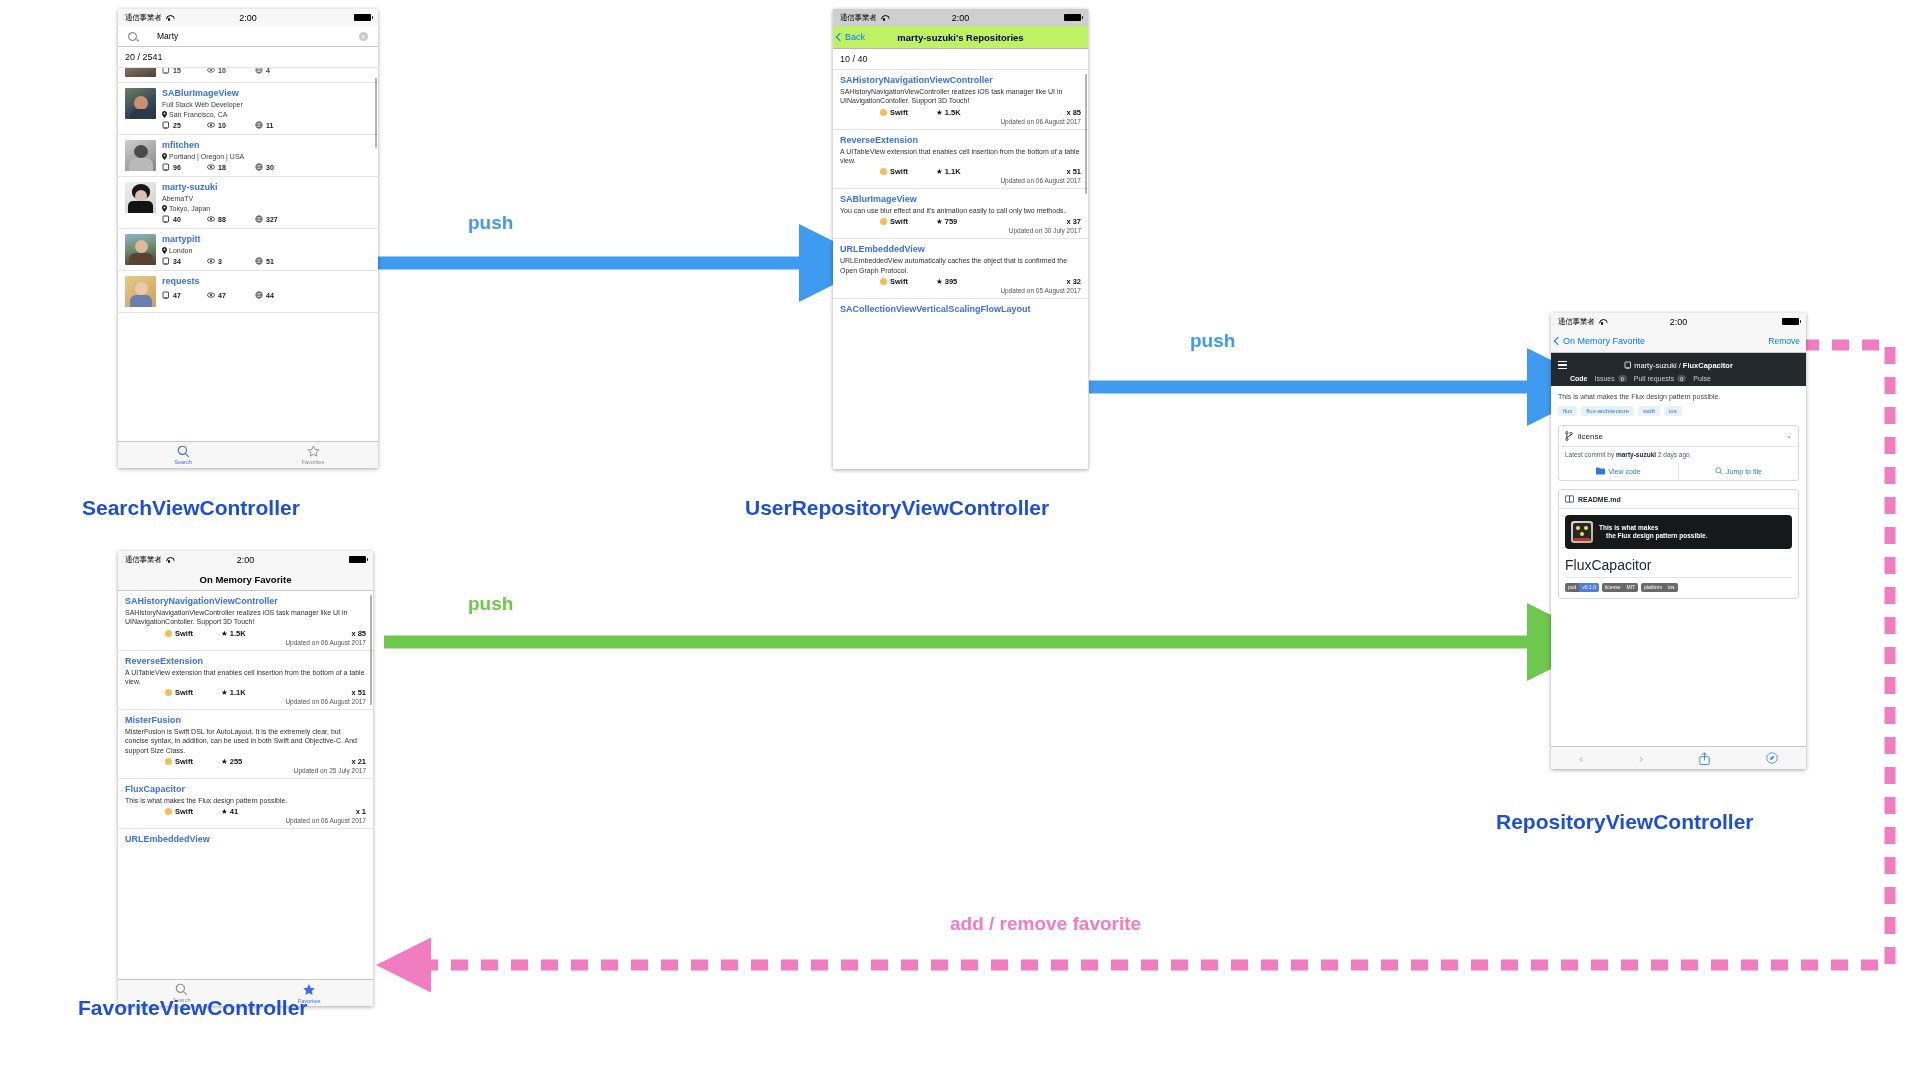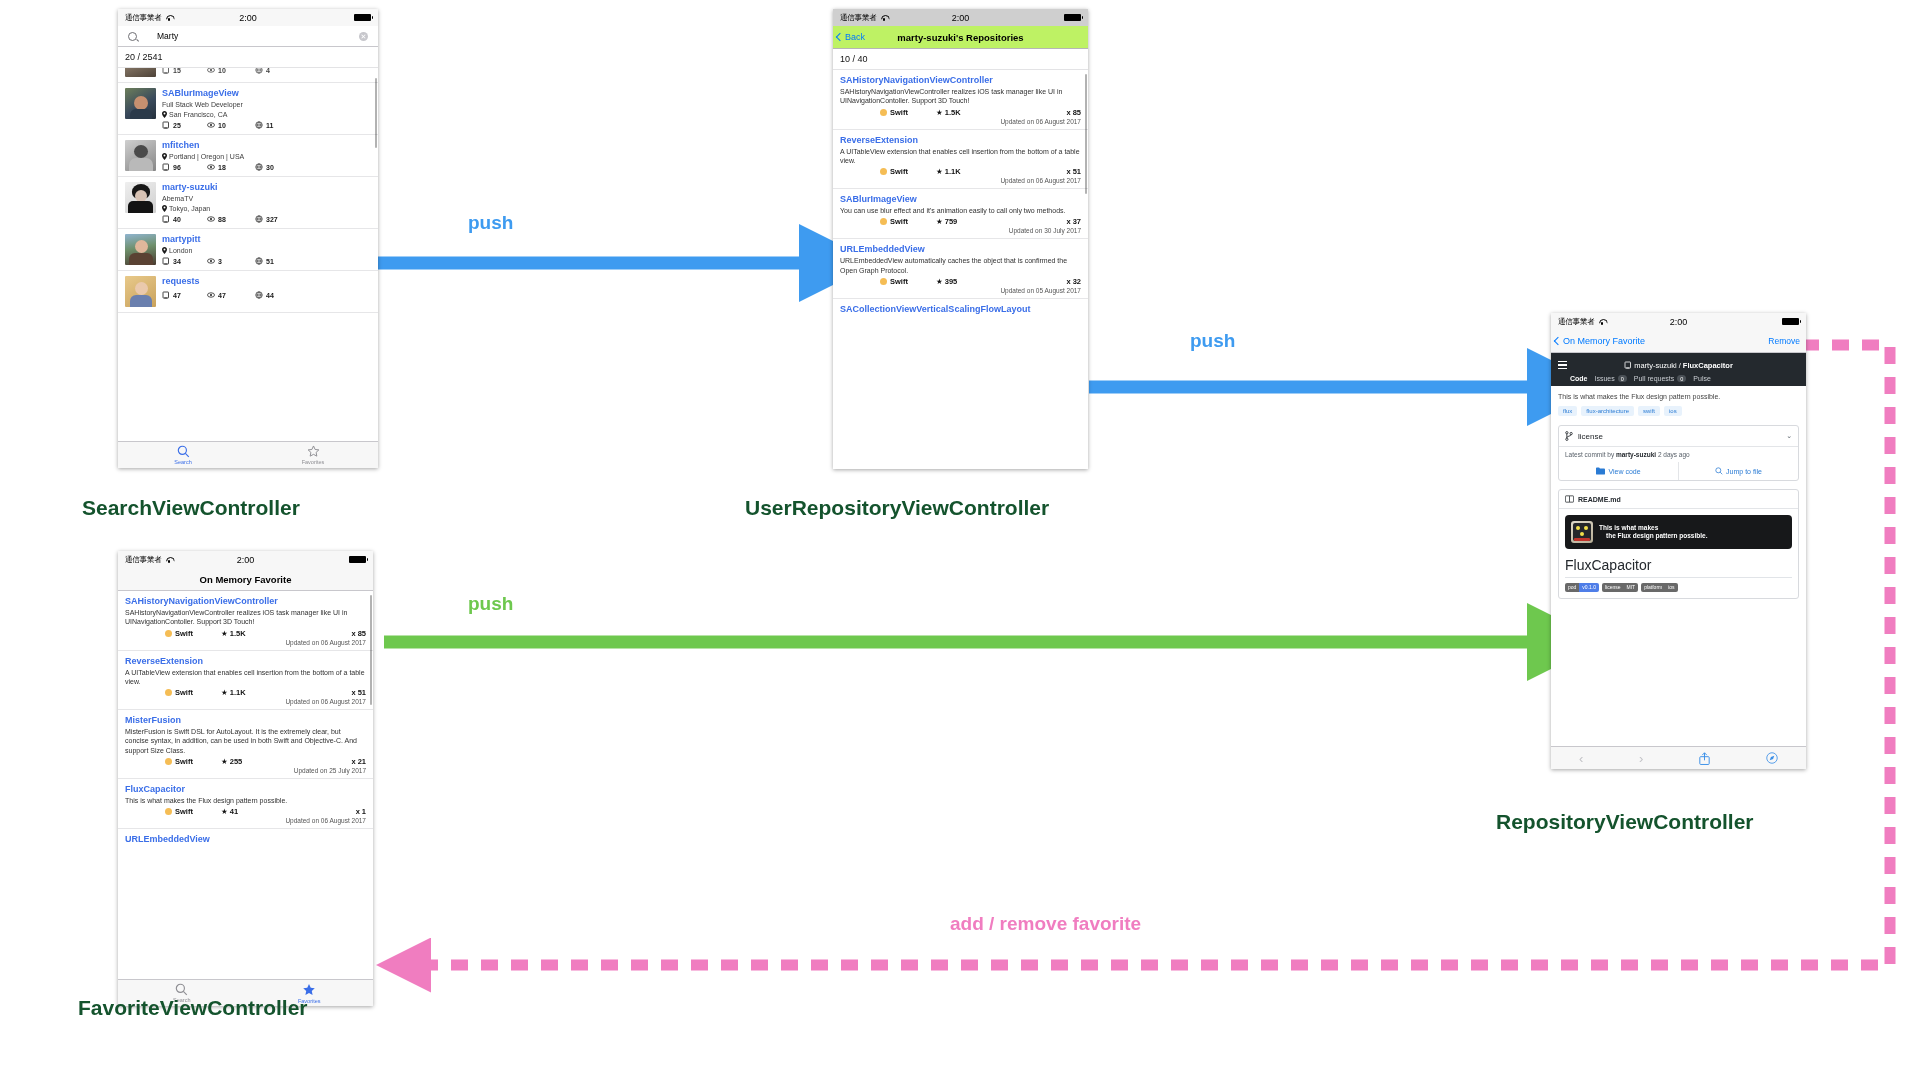--- a/index.html
+++ b/index.html
@@ -124,21 +124,21 @@
   .hr{height:.5px;background:#e1e4e8;margin:0 0 5px;}
   .badges{display:flex;gap:3px;}
   .badge{display:flex;font-size:5px;border-radius:2px;overflow:hidden;}
   .badge .k{background:#696969;color:#fff;padding:1.5px 3px;}
   .badge .v{background:#4f7ee8;color:#fff;padding:1.5px 3px;}
   .badge .v.gray{background:#696969;}
   .sf-toolbar{height:22px;background:#f7f7f7;border-top:.5px solid #c8c7cc;display:flex;
     align-items:center;justify-content:space-around;flex:0 0 auto;}
 
   
-  .caption{position:absolute;font-size:21px;font-weight:700;color:#14532d;white-space:nowrap;}
+  .caption{position:absolute;font-size:21px;font-weight:700;color:#1d4ed8;white-space:nowrap;}
   .arrowlabel{position:absolute;font-size:19px;font-weight:700;white-space:nowrap;}
   svg.arrows{position:absolute;left:0;top:0;width:1920px;height:1080px;pointer-events:none;}
 </style>
 </head>
 <body>
 
 <div class="stage">
 
   <svg class="arrows" viewBox="0 0 1920 1080">
     <defs>

